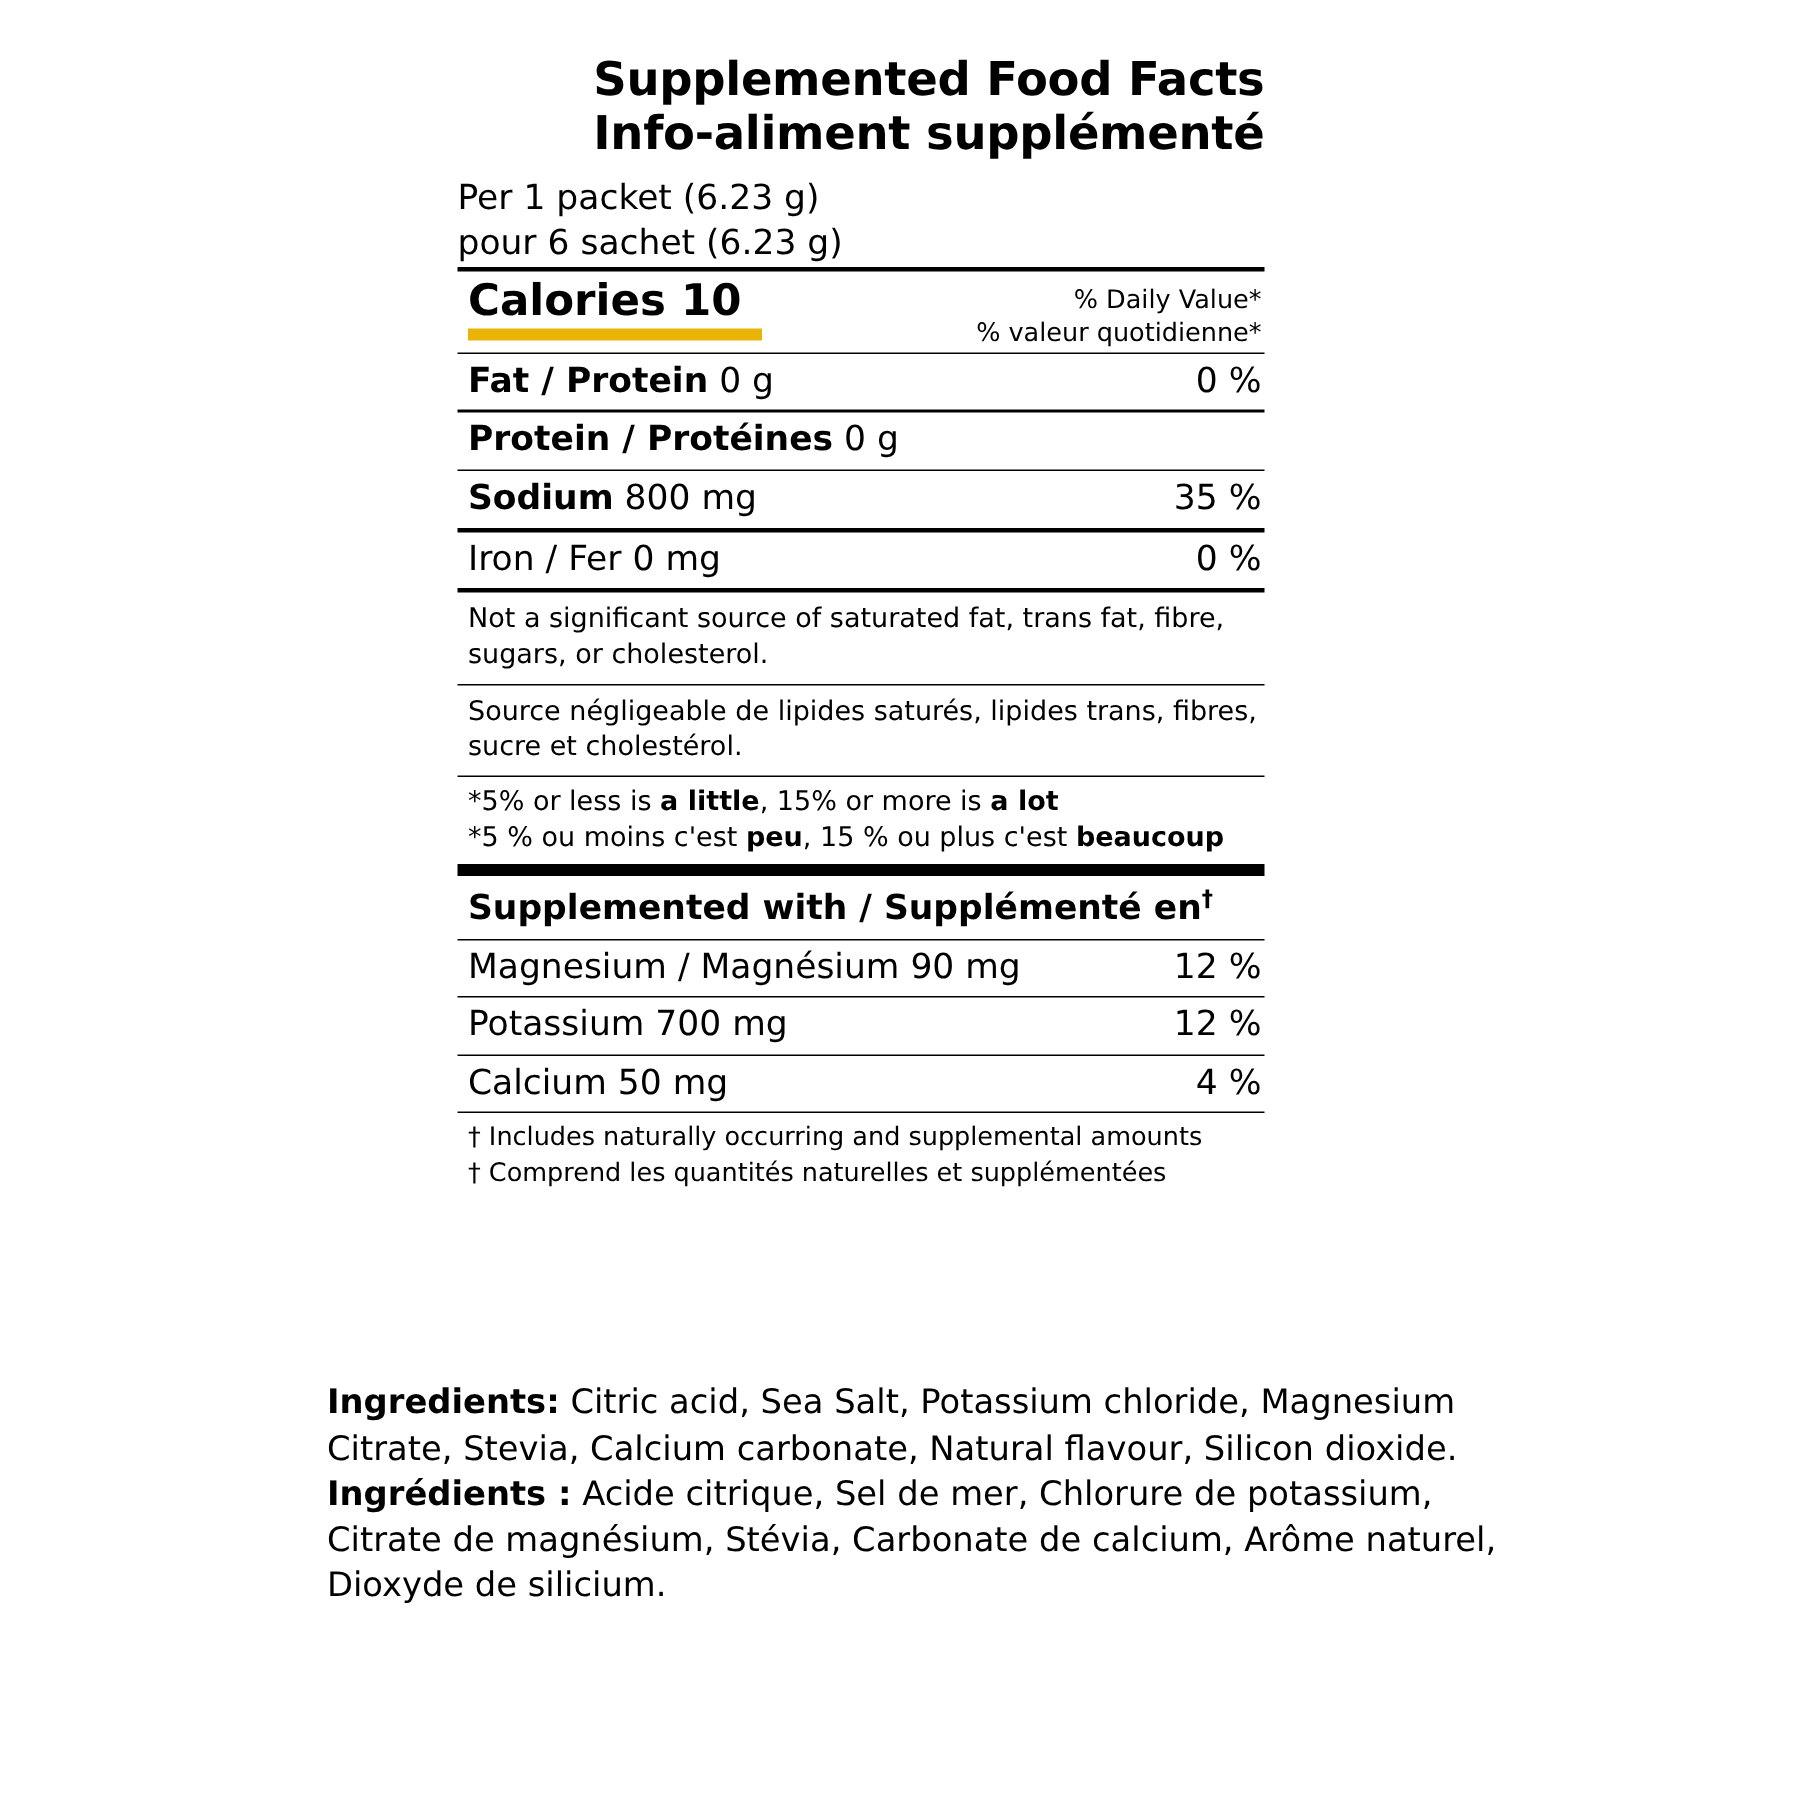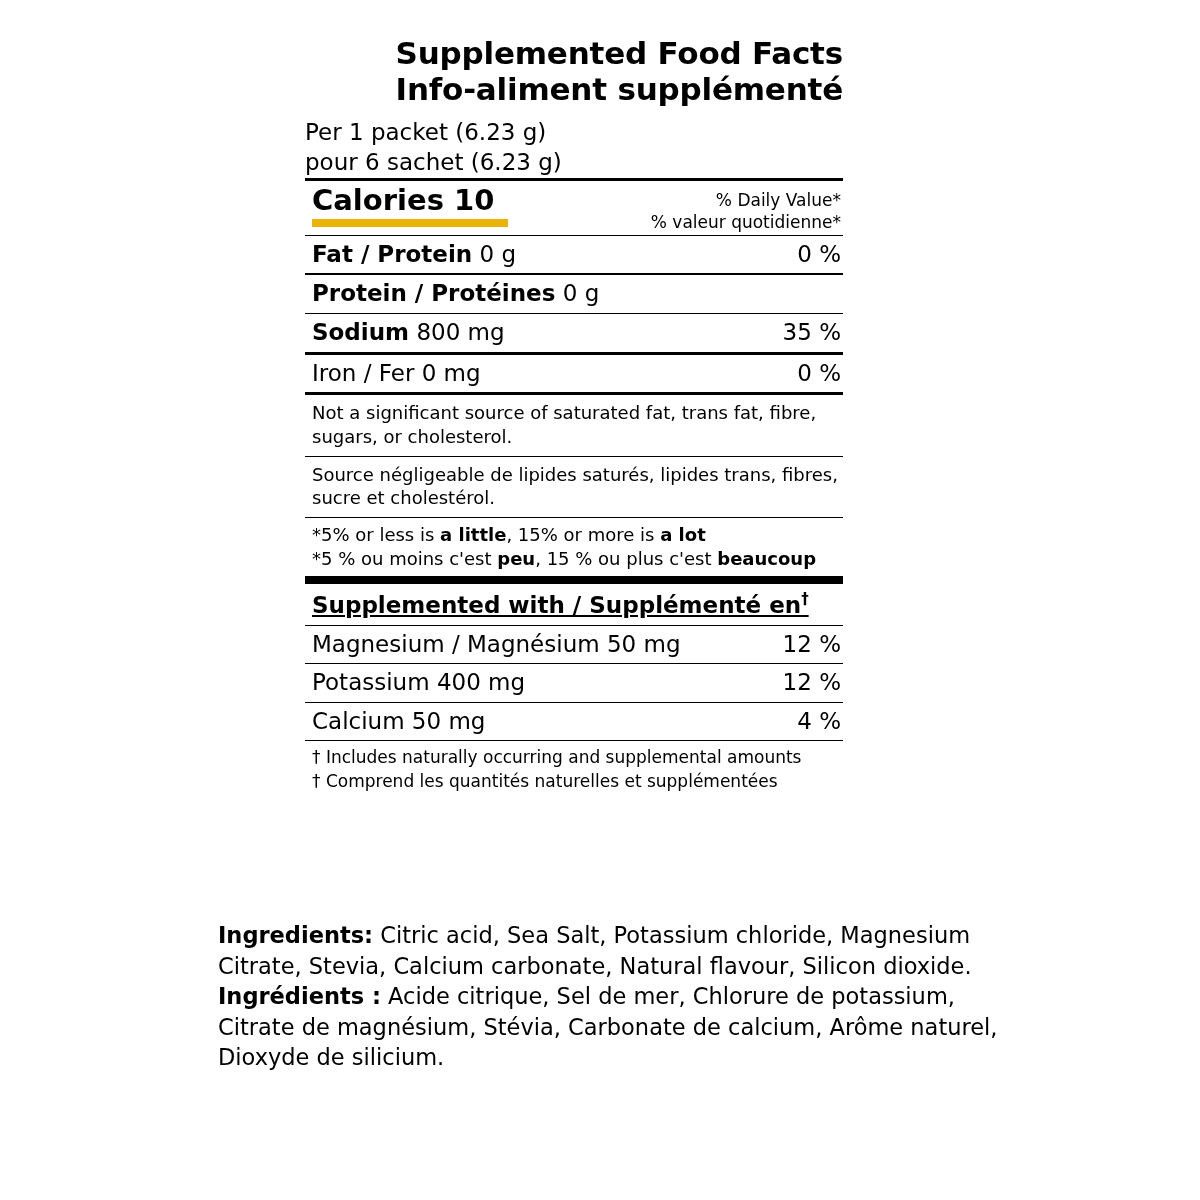--- a/index.html
+++ b/index.html
@@ -86,21 +86,20 @@
   .note-small {
     font-size: 18px;
     line-height: 1.34;
     padding: 5px 2px 5px 7px;
   }
   .supp-head {
     font-size: 23px;
     font-weight: bold;
     padding: 6px 2px 5px 7px;
     line-height: 1.2;
-    text-decoration: underline;
   }
   .supp-head sup { font-size: 15px; }
 
   .dagger-note {
     font-size: 17px;
     line-height: 1.38;
     padding: 5px 2px 0 7px;
   }
 
   .ingredients {
@@ -175,27 +174,27 @@
   <div class="note-small">
     <div><span>*5% or less is </span><span class="b">a little</span><span>, 15% or more is </span><span class="b">a lot</span></div>
     <div><span>*5 % ou moins c'est </span><span class="b">peu</span><span>, 15 % ou plus c'est </span><span class="b">beaucoup</span></div>
   </div>
 
   <div class="rule-thick"></div>
   <div class="supp-head"><span>Supplemented with / Supplémenté en</span><sup>†</sup></div>
 
   <div class="rule-thin"></div>
   <div class="row">
-    <div class="left">Magnesium / Magnésium 50 mg</div>
+    <div class="left">Magnesium / Magnésium 90 mg</div>
     <div class="right">12 %</div>
   </div>
 
   <div class="rule-thin"></div>
   <div class="row">
-    <div class="left">Potassium 400 mg</div>
+    <div class="left">Potassium 700 mg</div>
     <div class="right">12 %</div>
   </div>
 
   <div class="rule-thin"></div>
   <div class="row">
     <div class="left">Calcium 50 mg</div>
     <div class="right">4 %</div>
   </div>
 
   <div class="rule-thin"></div>

